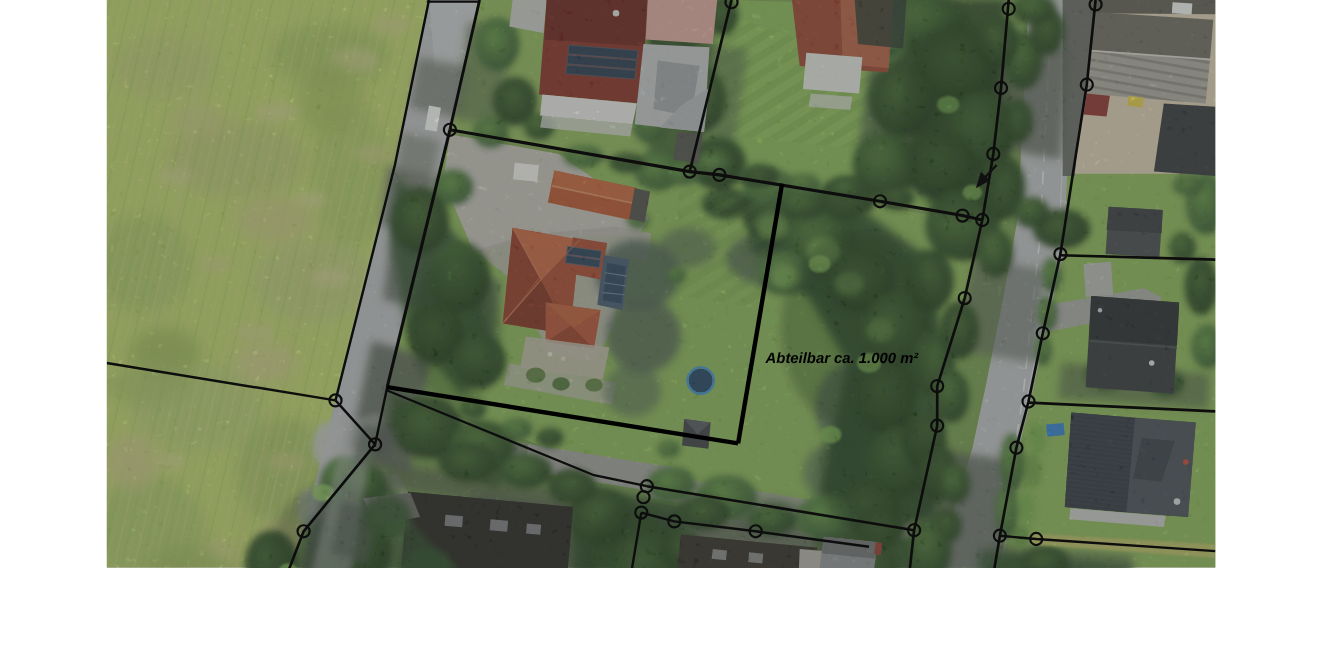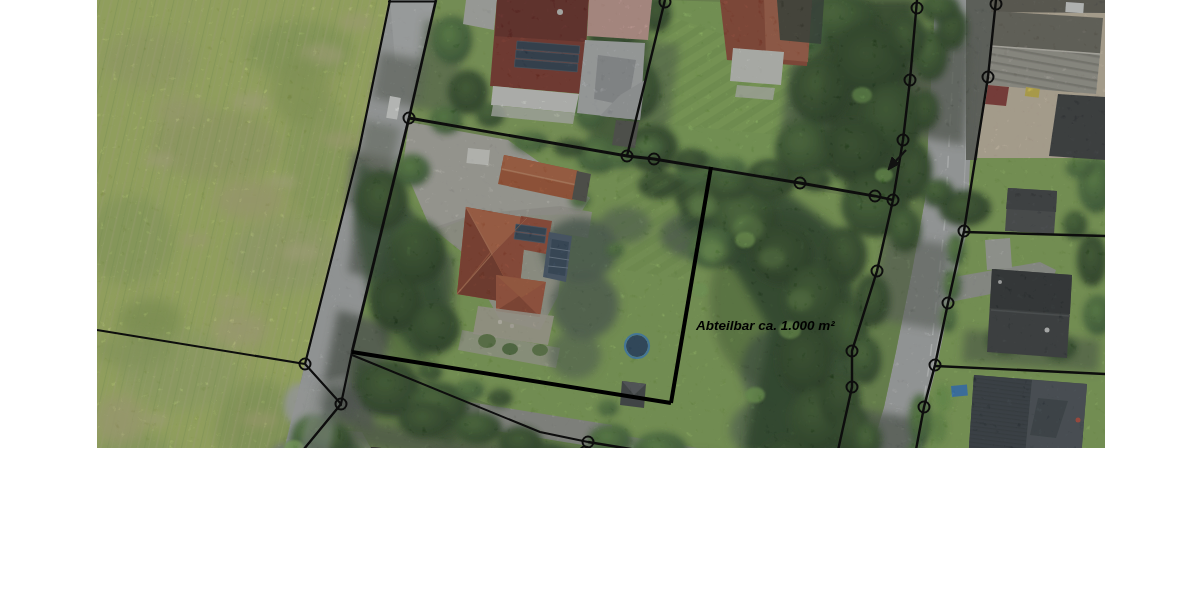--- a/index.html
+++ b/index.html
@@ -1,16 +1,16 @@
 <!DOCTYPE html>
 <html><head>
 <meta charset="utf-8">
 <style>
 html,body{margin:0;padding:0;background:#fff;}
-#stage{position:relative;width:1200px;height:448px;overflow:hidden;background:#fef9c3;
+#stage{position:relative;width:1200px;height:516px;overflow:hidden;background:#fef9c3;
 font-family:"Liberation Sans",sans-serif;}
 svg{display:block}
 </style>
 </head>
 <body>
 <div id="stage">
 <svg width="1200" height="600" viewBox="0 0 1200 600">
 <defs>
 <filter id="b1" x="-40%" y="-40%" width="180%" height="180%">
           <feGaussianBlur stdDeviation="1.2"></feGaussianBlur>

